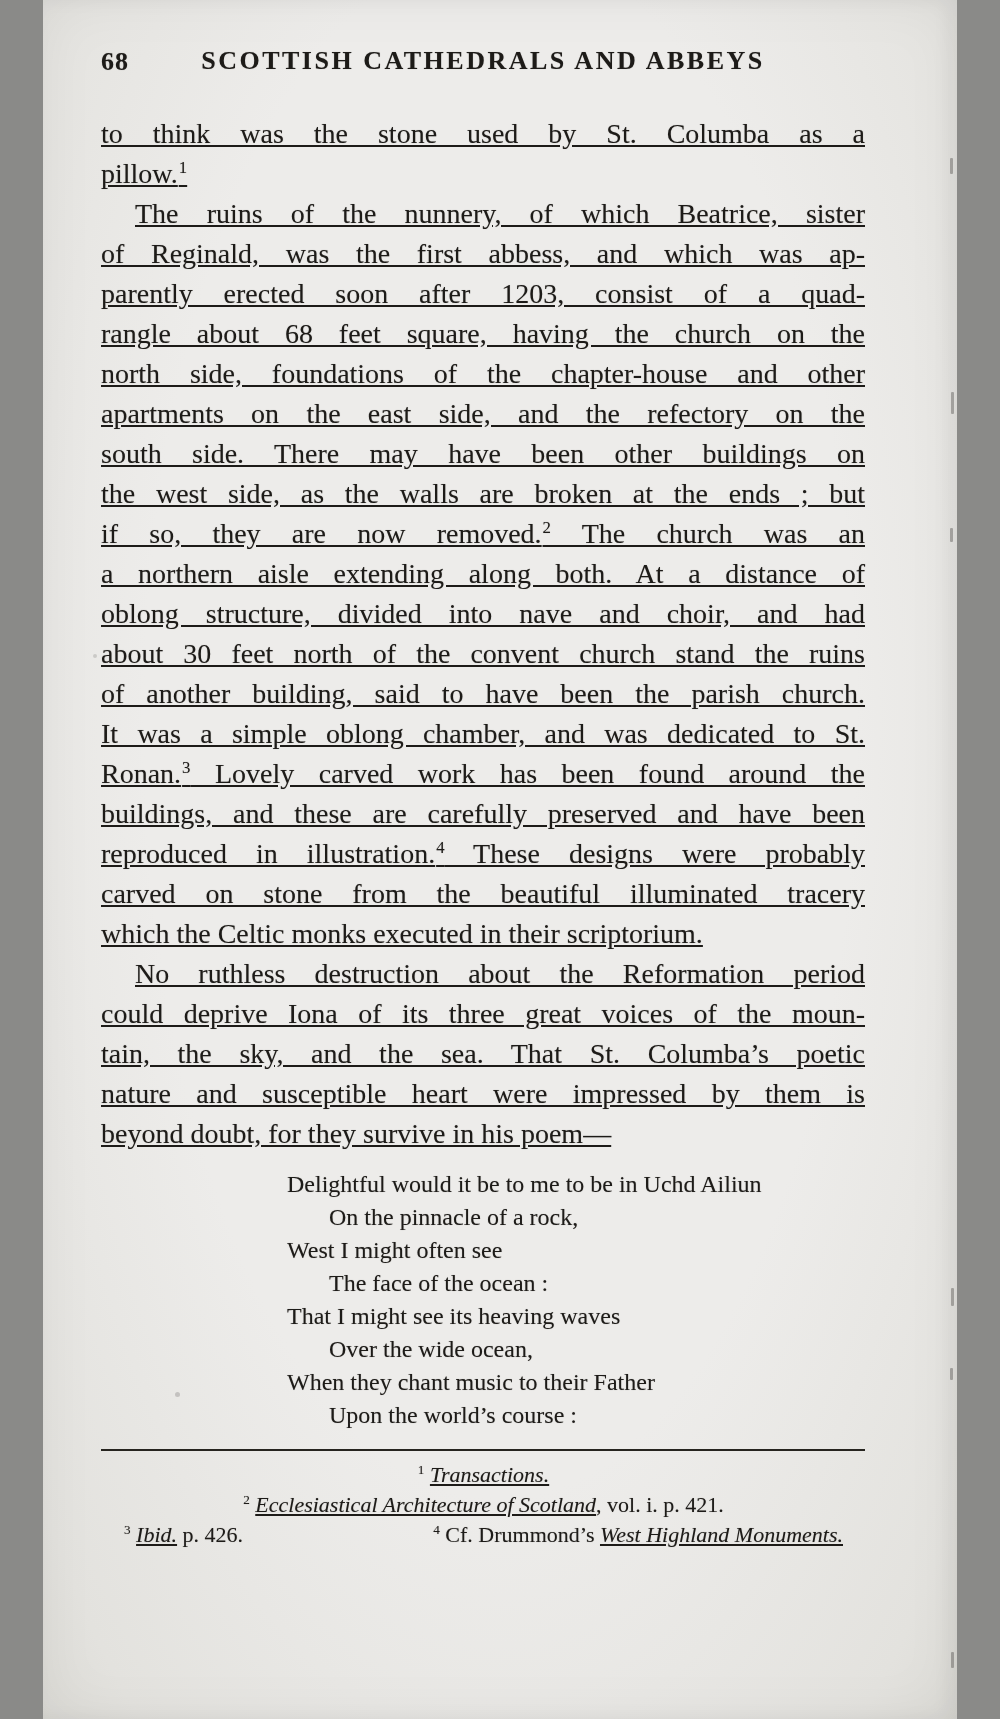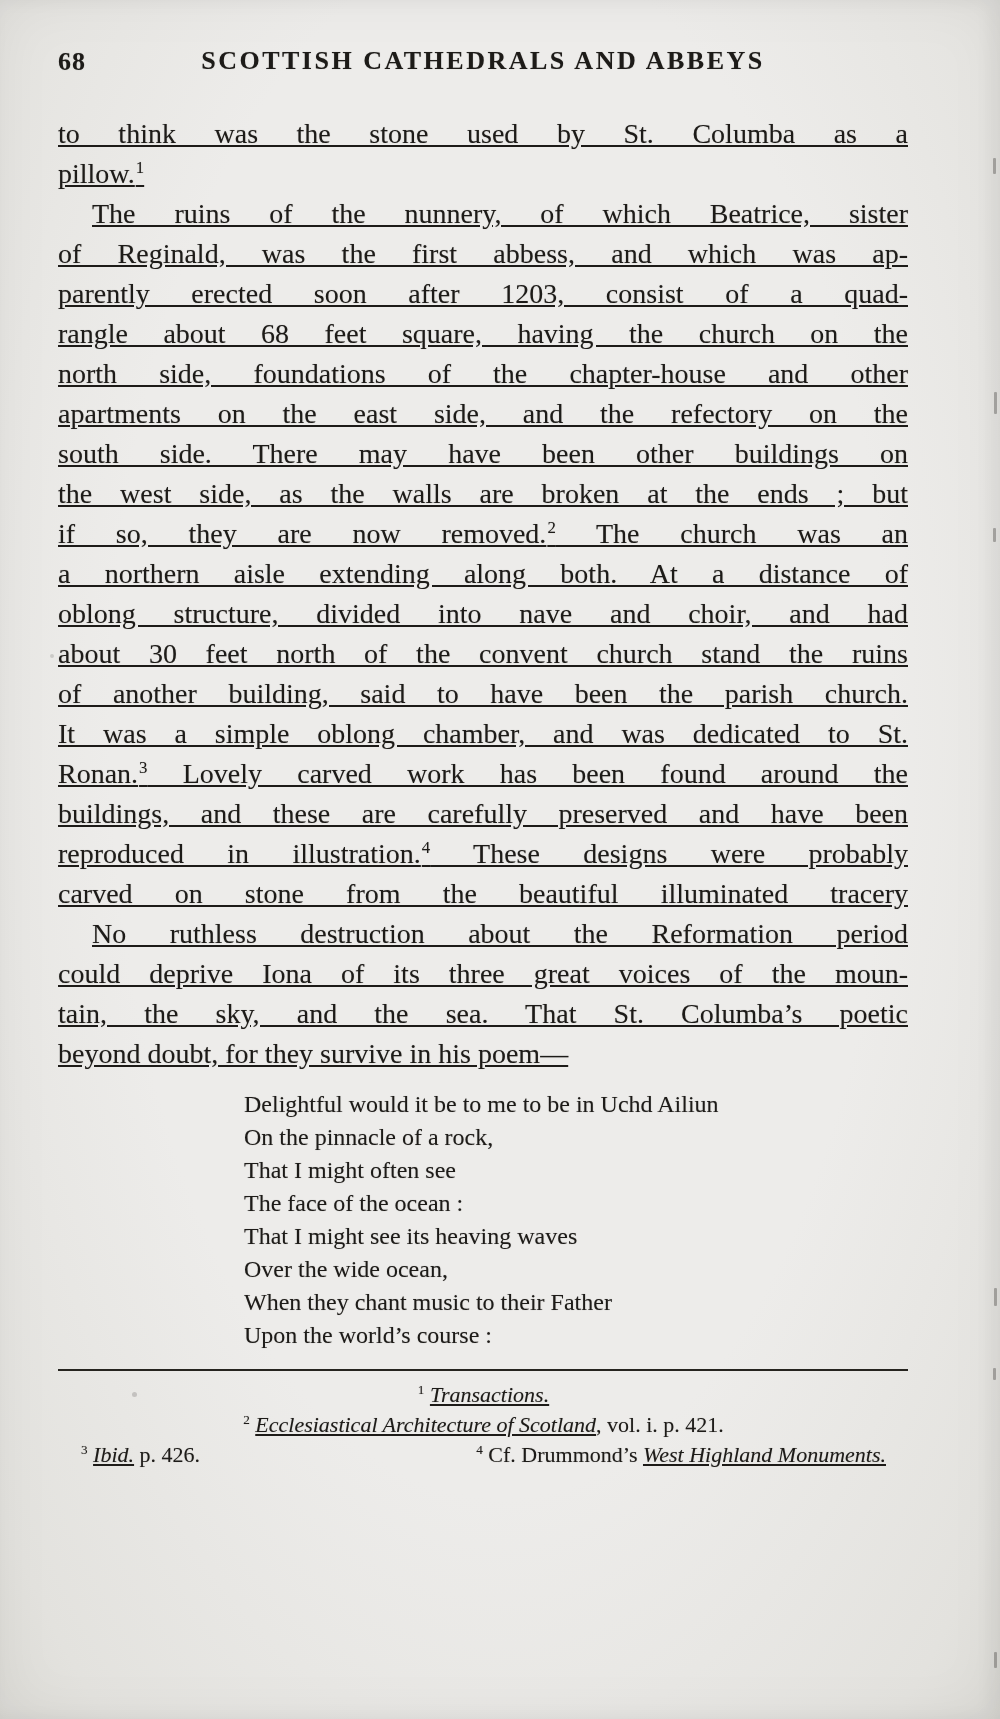--- a/index.html
+++ b/index.html
@@ -1,36 +1,36 @@
 <!DOCTYPE html>
 <html><head>
 <meta charset="utf-8">
 <style>
   html,body{margin:0;padding:0;background:#8a8a88;}
   .page{
     position:relative;
-    width:1000px;height:1719px;
+    width:914px;height:1719px;
     margin:0 auto;
     background:radial-gradient(ellipse at 50% 42%, #edecea 55%, #e3e2de 90%, #dddcd7 100%);
     box-shadow:inset -8px 0 18px rgba(0,0,0,0.05), inset 0 0 60px rgba(0,0,0,0.05);
     color:#1d1b18;
     font-family:"Liberation Serif","DejaVu Serif",serif;
     overflow:hidden;
   }
   .page *{text-shadow:0 0 1px rgba(29,27,24,0.30);}
   .header{position:relative;margin:46px 92px 0 58px;height:34px;}
   .pagenum{position:absolute;left:0;top:1px;font-size:26px;font-weight:bold;letter-spacing:1px;}
   .title{display:block;text-align:center;font-size:26px;font-weight:bold;letter-spacing:2.5px;white-space:nowrap;font-family:Liberation Serif, serif;}
   .bodytext{margin:34px 92px 0 58px;font-size:28px;line-height:40px;text-decoration:underline;}
   .bline{text-align:justify;text-align-last:justify;}
   .bline.indent{text-indent:34px;}
   .bline.end{text-align-last:left;}
   sup{font-size:60%;line-height:0;vertical-align:super;padding-left:1px;}
   .poem{margin:14px 92px 0 244px;font-size:24px;line-height:33px;}
-  .pline.ind{}
+  .pline.ind{margin-left:42px;}
   .rule{margin:17px 92px 0 58px;border-top:2px solid #26241f;height:0;}
   .footnotes{margin:9px 92px 0 58px;font-size:22px;line-height:30px;}
   .fline.center{text-align:center;}
   .fline.split{display:flex;justify-content:space-between;padding:0 22px;text-align:right;}
   .it{font-style:italic;text-decoration:underline;}
   .art{position:absolute;background:rgba(40,38,34,0.32);border-radius:1px;}
 </style>
 </head>
 <body>
 
@@ -55,30 +55,32 @@
       <div class="bline"><span>if so, they are now removed.</span><sup>2</sup><span>  The church was an</span></div>
       <div class="bline"><span>a northern aisle extending along both.  At a distance of</span></div>
       <div class="bline"><span>oblong structure, divided into nave and choir, and had</span></div>
       <div class="bline"><span>about 30 feet north of the convent church stand the ruins</span></div>
       <div class="bline"><span>of another building, said to have been the parish church.</span></div>
       <div class="bline"><span>It was a simple oblong chamber, and was dedicated to St.</span></div>
       <div class="bline"><span>Ronan.</span><sup>3</sup><span>  Lovely carved work has been found around the</span></div>
       <div class="bline"><span>buildings, and these are carefully preserved and have been</span></div>
       <div class="bline"><span>reproduced in illustration.</span><sup>4</sup><span>  These designs were probably</span></div>
       <div class="bline"><span>carved on stone from the beautiful illuminated tracery</span></div>
+      <div class="bline end"><span>which the Celtic monks executed in their scriptorium.</span></div>
       <div class="bline indent"><span>No ruthless destruction about the Reformation period</span></div>
       <div class="bline"><span>could deprive Iona of its three great voices of the moun-</span></div>
       <div class="bline"><span>tain, the sky, and the sea.  That St. Columba’s poetic</span></div>
+      <div class="bline"><span>nature and susceptible heart were impressed by them is</span></div>
       <div class="bline end"><span>beyond doubt, for they survive in his poem—</span></div>
     </div>
 
   <div class="poem">
       <div class="pline">Delightful would it be to me to be in Uchd Ailiun</div>
       <div class="pline ind">On the pinnacle of a rock,</div>
-      <div class="pline">That I might often see</div>
+      <div class="pline">West I might often see</div>
       <div class="pline ind">The face of the ocean :</div>
       <div class="pline">That I might see its heaving waves</div>
       <div class="pline ind">Over the wide ocean,</div>
       <div class="pline">When they chant music to their Father</div>
       <div class="pline ind">Upon the world’s course :</div>
     </div>
 
   <div class="rule"></div>
 
   <div class="footnotes">

